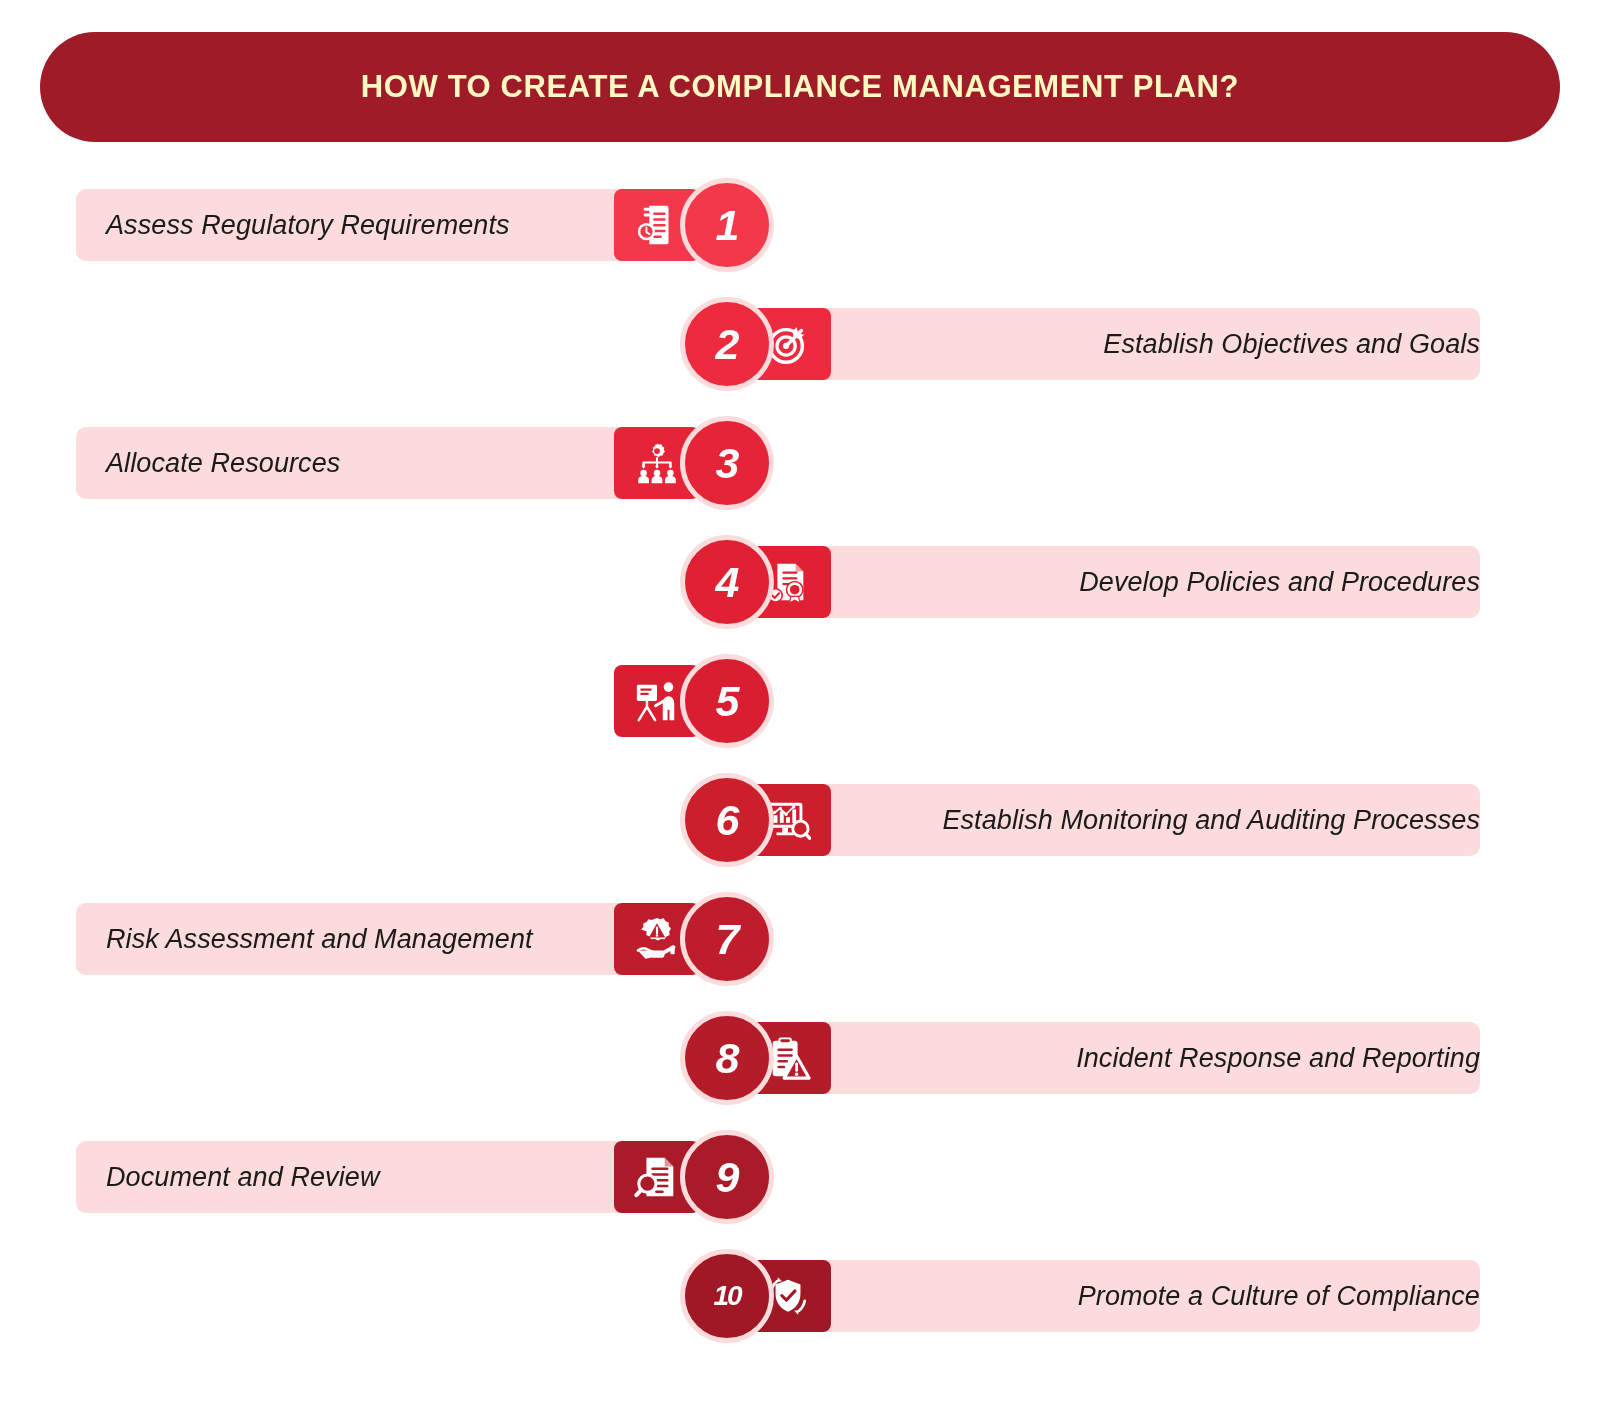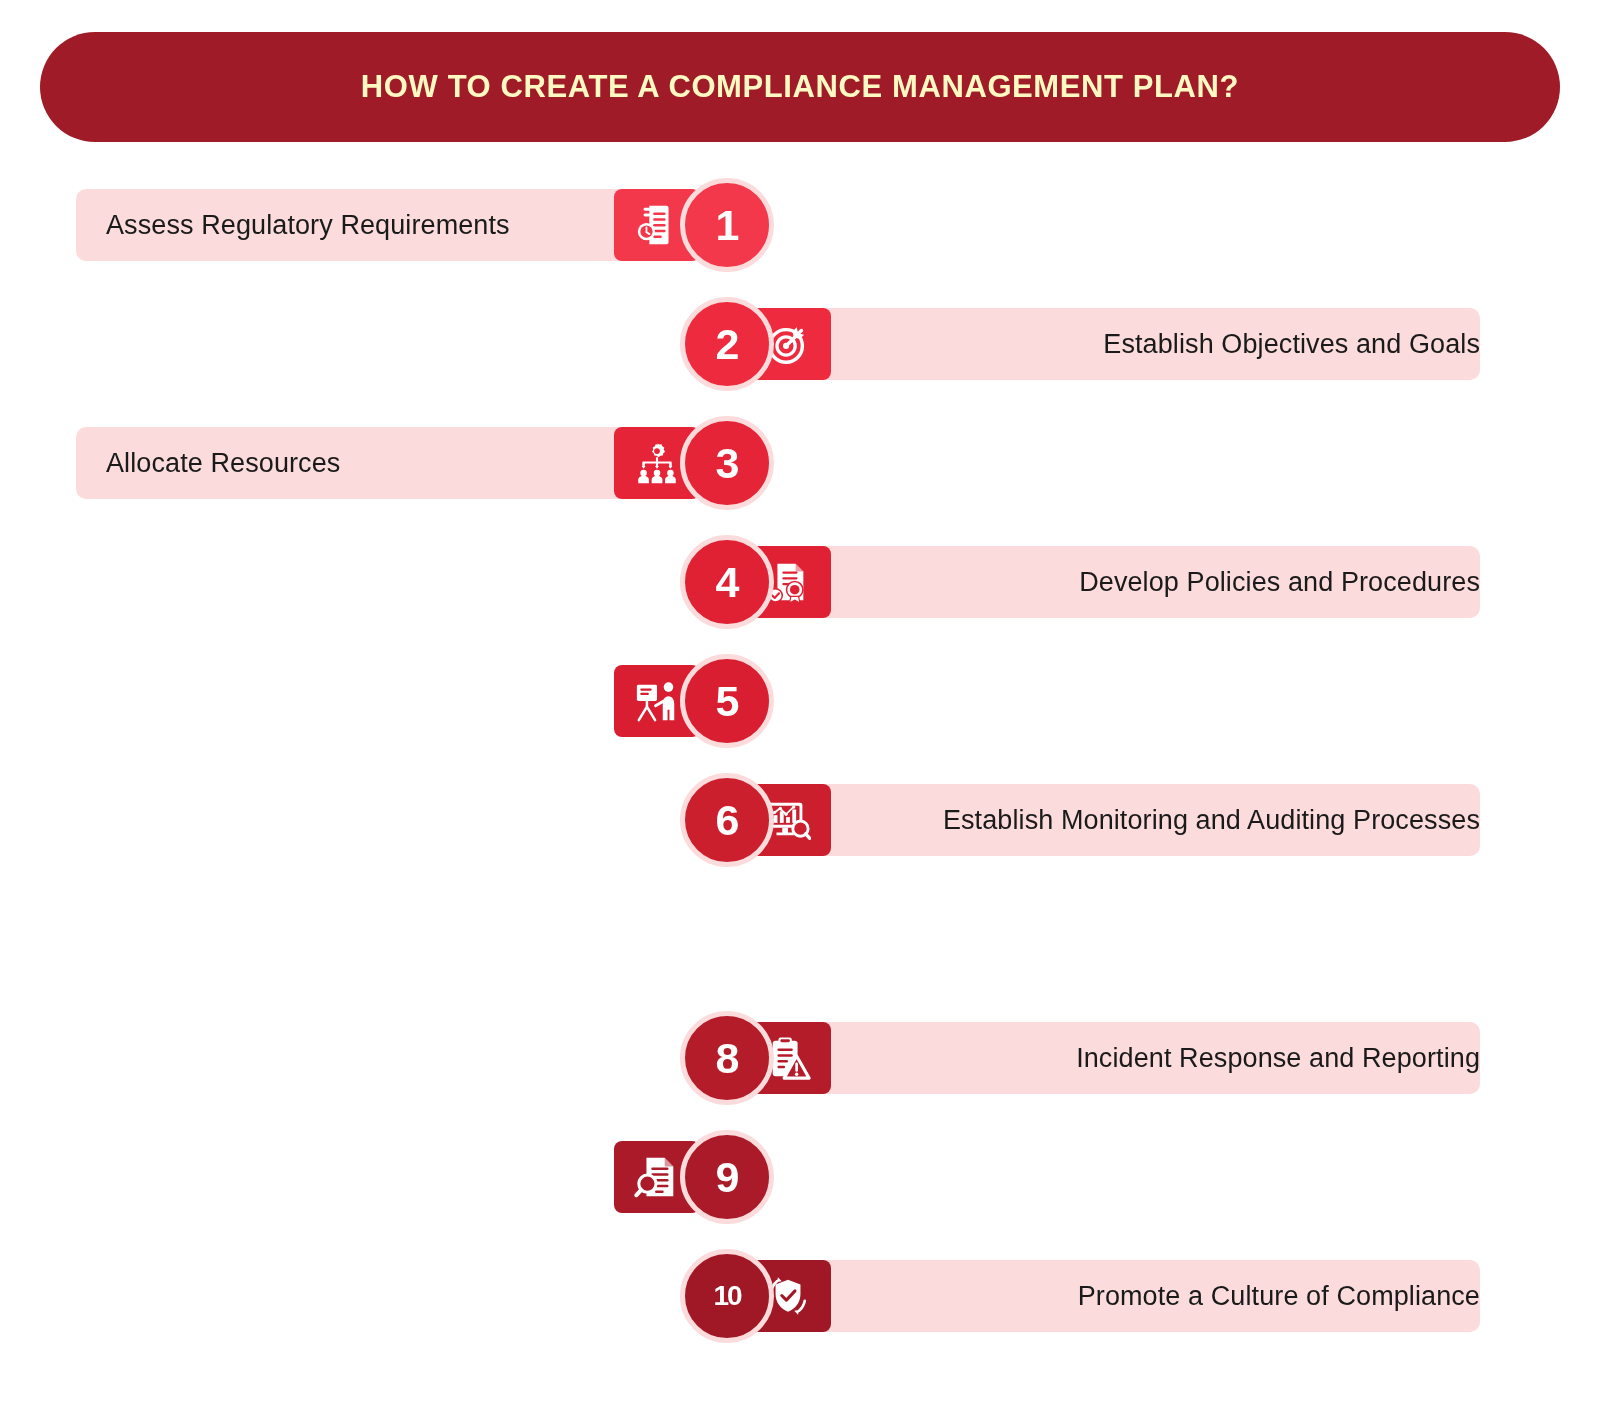--- a/index.html
+++ b/index.html
@@ -39,20 +39,21 @@
     white-space: nowrap;
   }
 
   
   #steps {
     position: absolute;
     left: 0;
     top: 175px;
     width: 1600px;
     height: 1200px;
+    font-style: italic;
   }
 
   .step-row {
     position: absolute;
     left: 0;
     width: 1600px;
     height: 100px;
     display: block;
   }
 
@@ -270,20 +271,41 @@
       <path d="M18 32v5h-6v3h18v-3h-6v-5z"></path>
       <circle cx="37" cy="33" r="8" fill="#CC1F2E" stroke="#fff" stroke-width="3"></circle>
       <path d="M42.5 38.5l4 4.5" stroke="#fff" stroke-width="3.6" stroke-linecap="round"></path>
     </svg>
         </span>
       </div>
       <div class="num-circle" style="background: rgb(204, 31, 46); border-color: rgb(251, 219, 219);">
         <span class="num-text">6</span>
       </div>
     </div>
+    <div class="step-row row-left" style="top: 714px;">
+      <div class="text-bar">
+        <span class="step-label">Risk Assessment and Management</span>
+      </div>
+      <div class="icon-tile" style="background: rgb(192, 29, 44);">
+        <span>
+    <svg viewBox="0 0 48 48" fill="#fff" xmlns="http://www.w3.org/2000/svg">
+      <path d="M24 2l3.4 1.3 3.5-.9 2 3 3.4 1.4-.2 3.6 2.4 2.7-1.8 3.1.5 3.6-3.3 1.5-2 3-3.6-.4-3.3 1.6-3.3-1.6-3.6.4-2-3-3.3-1.5.5-3.6L7.5 14l2.4-2.7-.2-3.6L13.1 6.3l2-3 3.5.9z"></path>
+      <path d="M24 7.5l8.5 15h-17z" fill="#C01D2C"></path>
+      <path d="M24 12v6" stroke="#fff" stroke-width="2.2" stroke-linecap="round"></path>
+      <circle cx="24" cy="20.3" r="1.3" fill="#fff"></circle>
+      <path d="M4 36c3-2.5 6.5-3 9.5-1.5l7 3.4h7.5c1.6 0 2.6 1 2.6 2.2s-1 2.2-2.6 2.2h-8" stroke="#fff" stroke-width="2.6" fill="none" stroke-linecap="round" stroke-linejoin="round"></path>
+      <path d="M4 36l8 8.5 18-3.5 12-6.5c1.2-.7 1.6-2 .9-3-.7-1-2.1-1.2-3.2-.5l-9 5" fill="#fff"></path>
+      <rect x="38" y="31" width="4.5" height="9" rx="1.2"></rect>
+    </svg>
+        </span>
+      </div>
+      <div class="num-circle" style="background: rgb(192, 29, 44); border-color: rgb(251, 219, 219);">
+        <span class="num-text">7</span>
+      </div>
+    </div>
     <div class="step-row row-right" style="top: 833px;">
       <div class="text-bar">
         <span class="step-label">Incident Response and Reporting</span>
       </div>
       <div class="icon-tile" style="background: rgb(181, 28, 42);">
         <span>
     <svg viewBox="0 0 48 48" fill="#fff" xmlns="http://www.w3.org/2000/svg">
       <rect x="8" y="6" width="26" height="37" rx="3"></rect>
       <rect x="14" y="2.5" width="14" height="7" rx="2.4"></rect>
       <rect x="16" y="4.5" width="10" height="3" rx="1.5" fill="#B51C2A"></rect>
@@ -295,20 +317,23 @@
       <path d="M33 30v7" stroke="#fff" stroke-width="2.8" stroke-linecap="round"></path>
       <circle cx="33" cy="41" r="1.8" fill="#fff"></circle>
     </svg>
         </span>
       </div>
       <div class="num-circle" style="background: rgb(181, 28, 42); border-color: rgb(251, 219, 219);">
         <span class="num-text">8</span>
       </div>
     </div>
     <div class="step-row row-left" style="top: 952px;">
+      <div class="text-bar">
+        <span class="step-label">Document and Review</span>
+      </div>
       <div class="icon-tile" style="background: rgb(170, 26, 40);">
         <span>
     <svg viewBox="0 0 48 48" fill="#fff" xmlns="http://www.w3.org/2000/svg">
       <path d="M13 4h19l9 9v31H13z"></path>
       <path d="M32 4l9 9h-9z" fill="#AA1A28" opacity=".45"></path>
       <rect x="18" y="14" width="18" height="2.6" rx="1.3" fill="#AA1A28"></rect>
       <rect x="18" y="20" width="18" height="2.6" rx="1.3" fill="#AA1A28"></rect>
       <rect x="22" y="26" width="14" height="2.6" rx="1.3" fill="#AA1A28"></rect>
       <rect x="22" y="32" width="14" height="2.6" rx="1.3" fill="#AA1A28"></rect>
       <rect x="22" y="38" width="9" height="2.6" rx="1.3" fill="#AA1A28"></rect>

